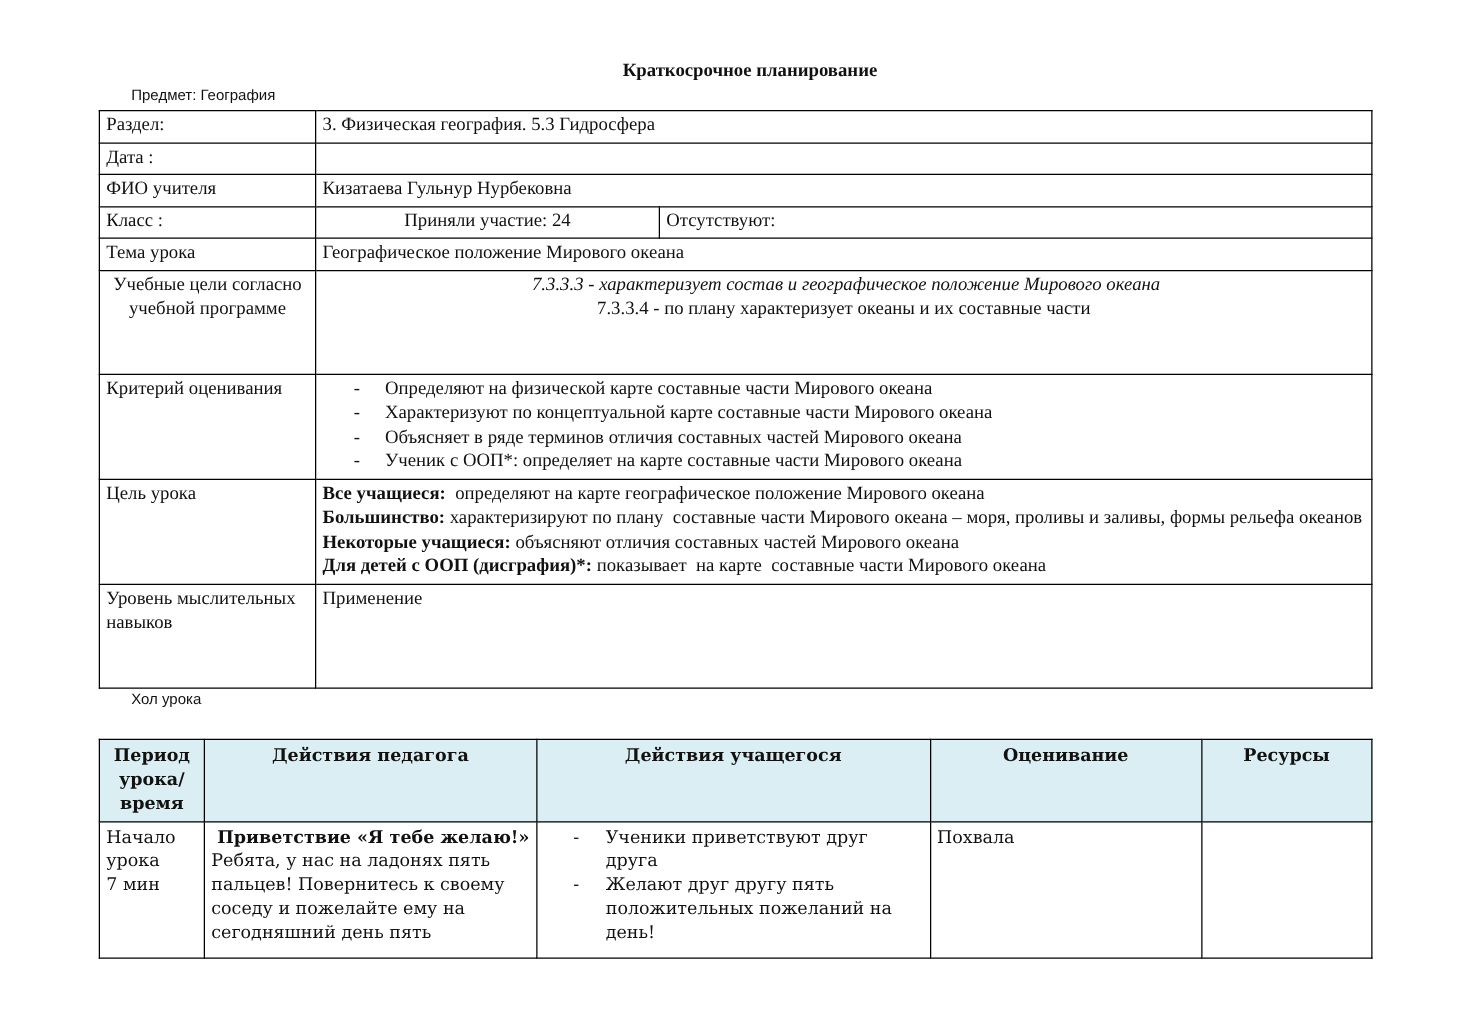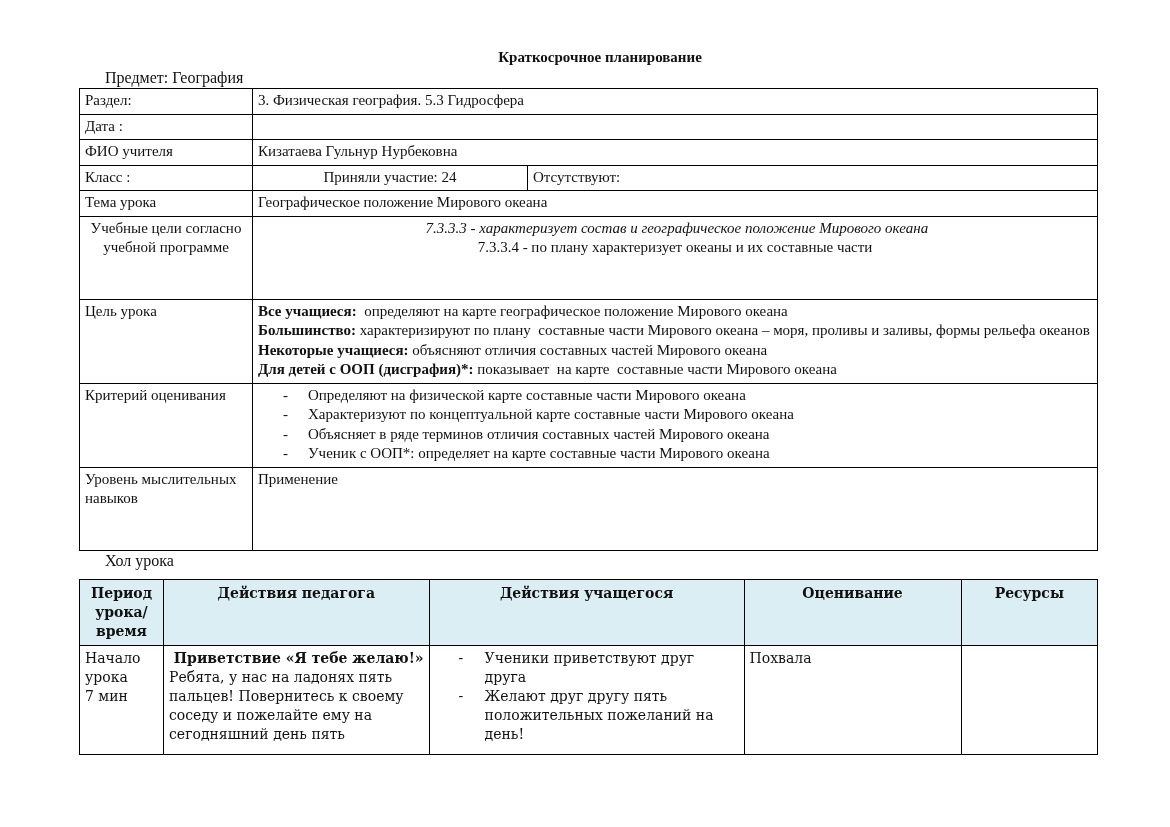--- a/index.html
+++ b/index.html
@@ -2,28 +2,28 @@
 <html><head>
   <meta charset="utf-8">
   <style>
     html, body { margin: 0; padding: 0; background: #ffffff; }
     body { width: 1170px; height: 827px; position: relative; overflow: hidden; color: #111; }
     .page-title {
       position: absolute; left: 0; top: 49px; width: 1200px; text-align: center;
       font-family: "Liberation Serif", serif; font-weight: bold; font-size: 15px;
     }
     .caption {
-      position: absolute; font-family: Liberation Serif, serif; font-size: 16px;
+      position: absolute; font-family: Liberation Sans, sans-serif; font-size: 12px;
     }
     table { border-collapse: collapse; position: absolute; }
     td, th { border: 1px solid #000; vertical-align: top; }
     .t1 { left: 79px; top: 88px; width: 1019px; font-family: "Liberation Serif", serif; font-size: 15px; line-height: 19.5px; }
     .t1 td { padding: 2px 5px 3px 5px; }
     .t1 td.label { width: 162px; }
-    .t2 { left: 79px; top: 579px; width: 1019px; font-family: "DejaVu Serif", serif; font-size: 14px; line-height: 19px; }
+    .t2 { left: 79px; top: 591px; width: 1019px; font-family: "DejaVu Serif", serif; font-size: 14px; line-height: 19px; }
     .t2 th { background: #daeef3; font-weight: bold; text-align: center; padding: 4px 5px; height: 56px; }
     .t2 td { padding: 3px 5px; height: 102px; }
     .dash-list { list-style: none; margin: 0; padding: 0; }
     .dash-list li { position: relative; padding-left: 50px; }
     .dash-list li::before { content: "-"; position: absolute; left: 25px; }
     .t2 .dash-list li { padding-left: 50px; }
     .t2 .dash-list li::before { left: 24px; }
     b { font-weight: bold; }
   </style>
 </head>
@@ -56,37 +56,37 @@
     <td colspan="2">Географическое положение Мирового океана</td>
   </tr>
   <tr style="height:83px;text-align:center;">
     <td class="label">Учебные цели согласно учебной программе</td>
     <td colspan="2">
       <div style="white-space:pre;font-style:italic;"> 7.3.3.3 - характеризует состав и географическое положение Мирового океана</div>
       <div>7.3.3.4 - по плану характеризует океаны и их составные части</div>
     </td>
   </tr>
   <tr>
-    <td class="label">Цель урока</td>
-    <td colspan="2">
-      <div><b>Все учащиеся:</b><span style="white-space:pre-wrap;">  определяют на карте географическое положение Мирового океана</span></div>
-      <div><b>Большинство:</b><span style="white-space:pre-wrap;"> характеризируют по плану  составные части Мирового океана – моря, проливы и заливы, формы рельефа океанов</span></div>
-      <div><b>Некоторые учащиеся:</b><span style="white-space:pre-wrap;"> объясняют отличия составных частей Мирового океана</span></div>
-      <div><b>Для детей с ООП (дисграфия)*:</b><span style="white-space:pre-wrap;"> показывает  на карте  составные части Мирового океана</span></div>
-    </td>
-  </tr>
-  <tr>
     <td class="label">Критерий оценивания</td>
     <td colspan="2">
       <ul class="dash-list">
         <li>Определяют на физической карте составные части Мирового океана</li>
         <li>Характеризуют по концептуальной карте  составные части Мирового океана</li>
         <li>Объясняет в ряде терминов отличия составных частей Мирового океана</li>
         <li>Ученик с ООП*: определяет на карте составные части Мирового океана</li>
       </ul>
+    </td>
+  </tr>
+  <tr>
+    <td class="label">Цель урока</td>
+    <td colspan="2">
+      <div><b>Все учащиеся:</b><span style="white-space:pre-wrap;">  определяют на карте географическое положение Мирового океана</span></div>
+      <div><b>Большинство:</b><span style="white-space:pre-wrap;"> характеризируют по плану  составные части Мирового океана – моря, проливы и заливы, формы рельефа океанов</span></div>
+      <div><b>Некоторые учащиеся:</b><span style="white-space:pre-wrap;"> объясняют отличия составных частей Мирового океана</span></div>
+      <div><b>Для детей с ООП (дисграфия)*:</b><span style="white-space:pre-wrap;"> показывает  на карте  составные части Мирового океана</span></div>
     </td>
   </tr>
   <tr style="height:83px;">
     <td class="label">Уровень мыслительных навыков</td>
     <td colspan="2">Применение</td>
   </tr>
 </tbody>
   </table>
 
 <div class="caption" style="left:105px; top:552px;">Хол урока</div>

